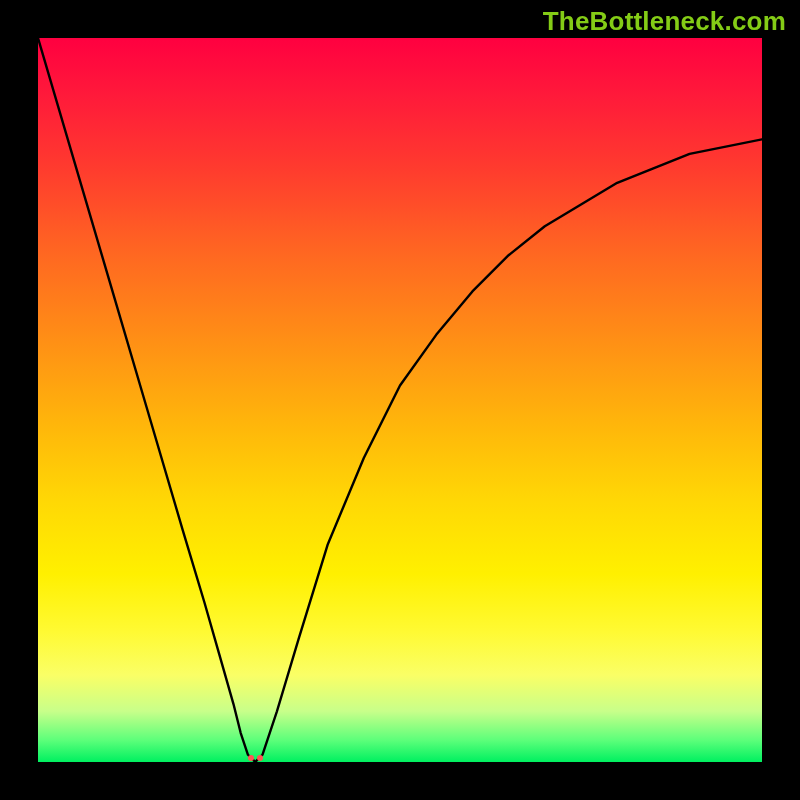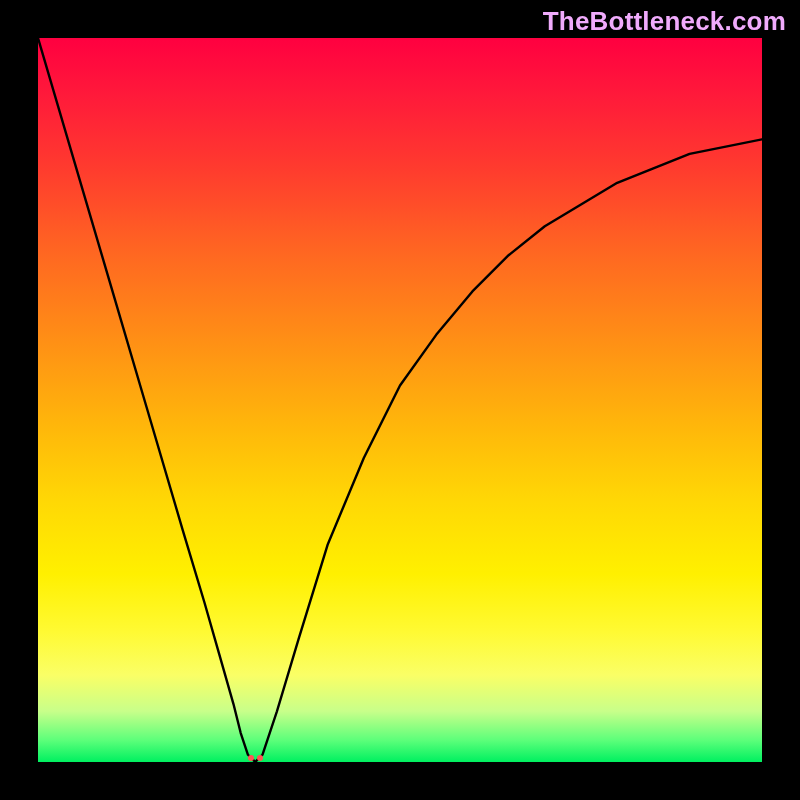--- a/index.html
+++ b/index.html
@@ -38,21 +38,21 @@
     width: 724px;
     height: 724px;
   }
   .watermark {
     position: absolute;
     top: 6px;
     right: 14px;
     font-family: Arial, Helvetica, sans-serif;
     font-size: 26px;
     font-weight: 600;
-    color: #f0abfc;
+    color: #84cc16;
     letter-spacing: 0.2px;
   }
   .marker {
     position: absolute;
     width: 6px;
     height: 6px;
     background: #ff5555;
     border-radius: 50%;
   }
 </style>

